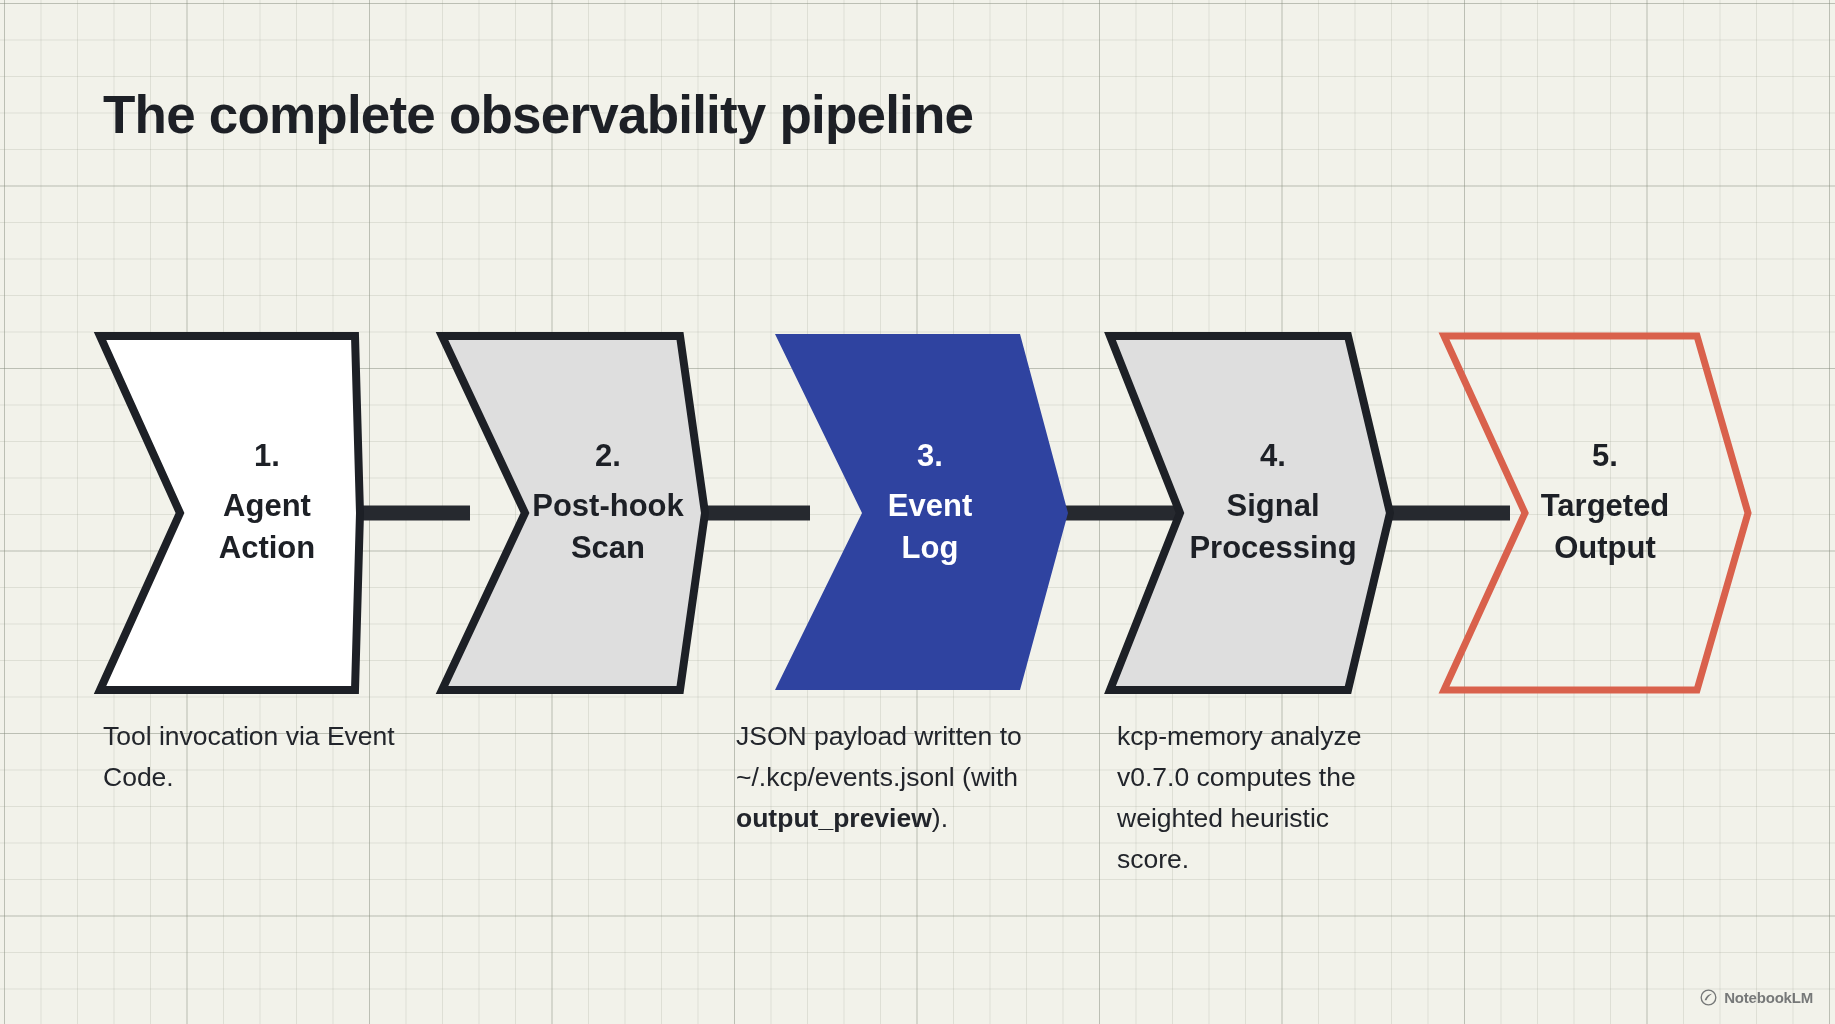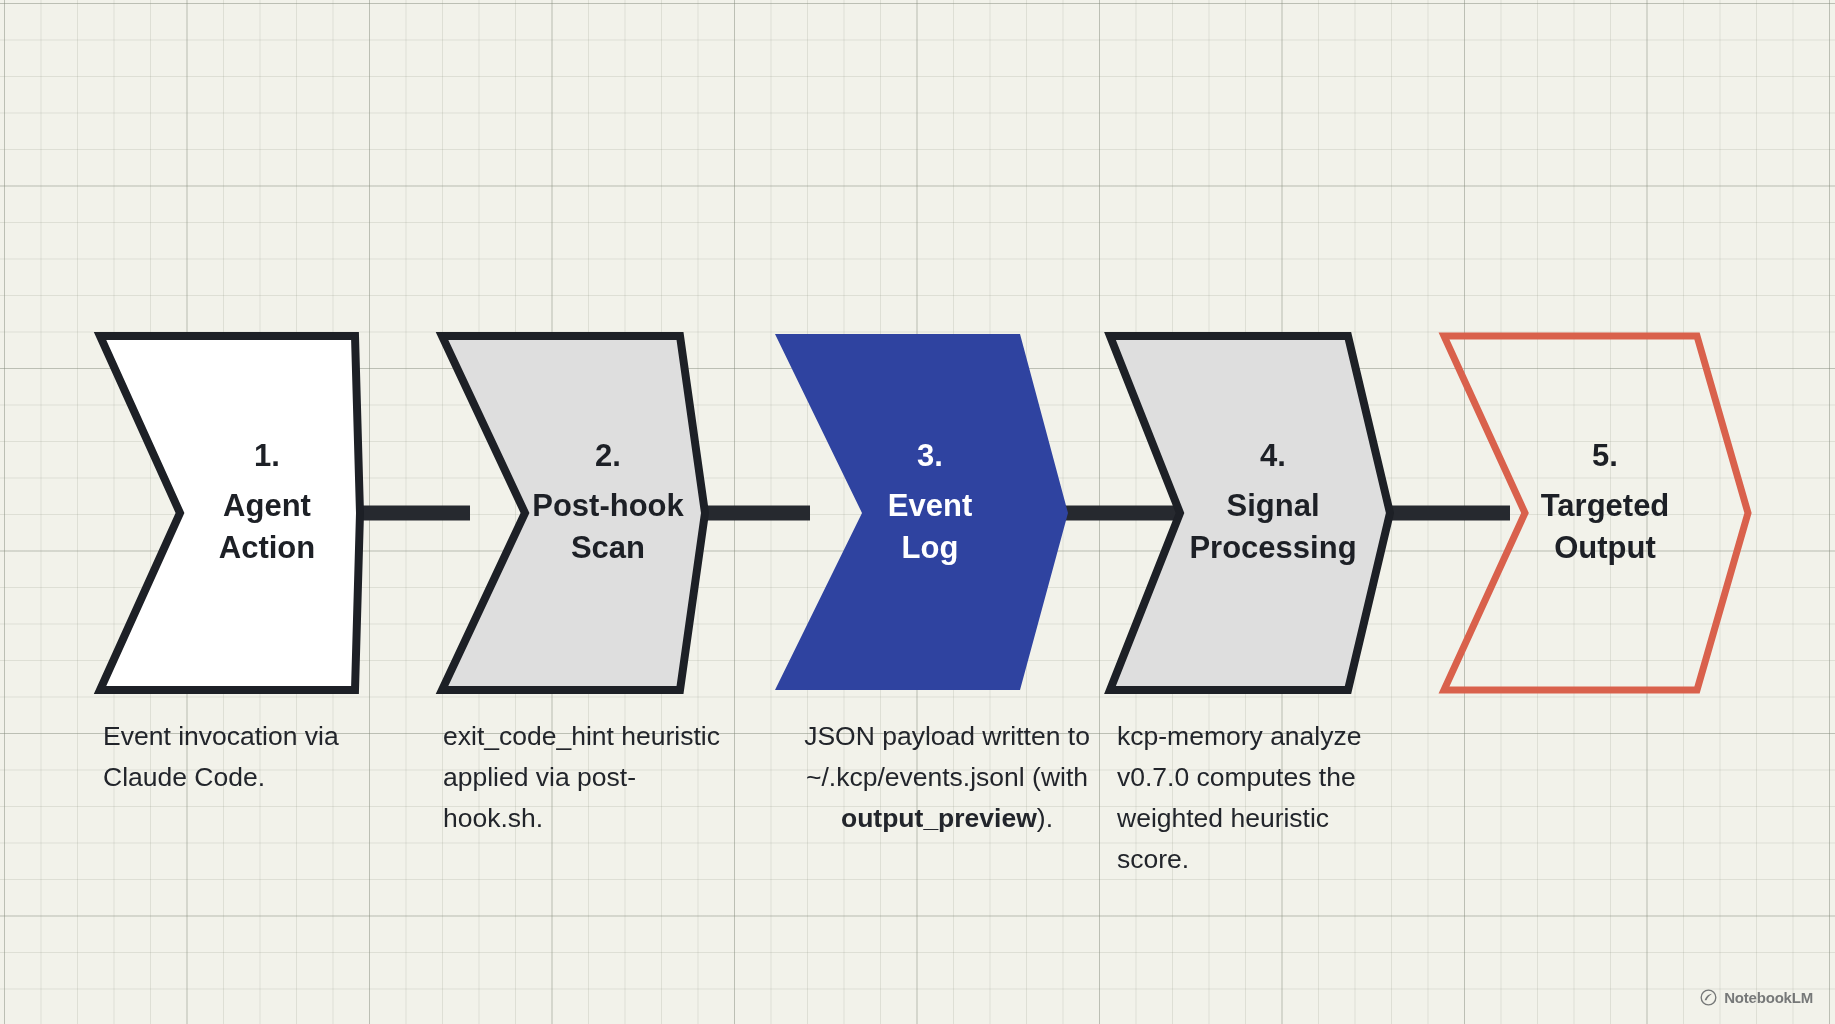--- a/index.html
+++ b/index.html
@@ -54,21 +54,21 @@
     font-size:26.5px;
     line-height:41px;
     color:#22252b;
     font-weight:400;
     white-space:pre-line;
   }
   .caption b { font-weight:bold; }
 
   #cap0 { left:103px;  width:300px; }
   #cap1 { left:443px;  width:290px; }
-  #cap2 { left:797px;  width:300px;text-align:center; }
+  #cap2 { left:736px;  width:300px; }
   #cap3 { left:1117px; width:290px; }
   #cap4 { left:1444px; width:330px; }
 
   
   #watermark {
     position:absolute;
     right:22px; bottom:18px;
     display:flex;
     align-items:center;
     gap:7px;
@@ -79,20 +79,21 @@
     font-weight:bold;
     color:#2b2e33;
     letter-spacing:-0.2px;
   }
 </style>
 </head>
 <body>
 
 <div id="canvas">
 
+  <div id="title">The complete observability pipeline</div>
 
   <svg id="flow" viewBox="0 0 1835 1024">
 
     <g>
       <line x1="355" y1="513" x2="470" y2="513" stroke="#26292f" stroke-width="15"></line>
       <line x1="705" y1="513" x2="810" y2="513" stroke="#26292f" stroke-width="15"></line>
       <line x1="1050" y1="513" x2="1180" y2="513" stroke="#26292f" stroke-width="15"></line>
       <line x1="1390" y1="513" x2="1510" y2="513" stroke="#26292f" stroke-width="15"></line>
     </g>
 
@@ -125,23 +126,22 @@
     </g>
 
     <g>
       <polygon points="1444,336 1697,336 1748,513 1697,690 1444,690 1525,513" fill="none" stroke="#d9614c" stroke-width="7" stroke-linejoin="miter"></polygon>
       <text x="1605" y="466" text-anchor="middle" font-family="Liberation Sans, sans-serif" font-size="31" font-weight="bold" fill="#1d2026">5.</text>
       <text x="1605" y="516" text-anchor="middle" font-family="Liberation Sans, sans-serif" font-size="31" font-weight="bold" fill="#1d2026">Targeted</text>
       <text x="1605" y="558" text-anchor="middle" font-family="Liberation Sans, sans-serif" font-size="31" font-weight="bold" fill="#1d2026">Output</text>
     </g>
   </svg>
 
-  <div class="caption" id="cap0">Event invocation via Claude Code.</div>
+  <div class="caption" id="cap0">Tool invocation via Event Code.</div>
 
-  <div class="caption" id="cap1">exit_code_hint heuristic applied via post-hook.sh.</div>
 
   <div class="caption" id="cap2">JSON payload written to ~/.kcp/events.jsonl (with <b>output_preview</b>).</div>
 
   <div class="caption" id="cap3">kcp-memory analyze v0.7.0 computes the weighted heuristic score.</div>
 
 
   <div id="watermark">
     <svg width="17" height="17" viewBox="0 0 20 20">
       <circle cx="10" cy="10" r="8.6" fill="none" stroke="#2b2e33" stroke-width="1.6"></circle>
       <path d="M5.4 13.2 C7.2 9.0, 9.4 6.2, 14.2 5.6

